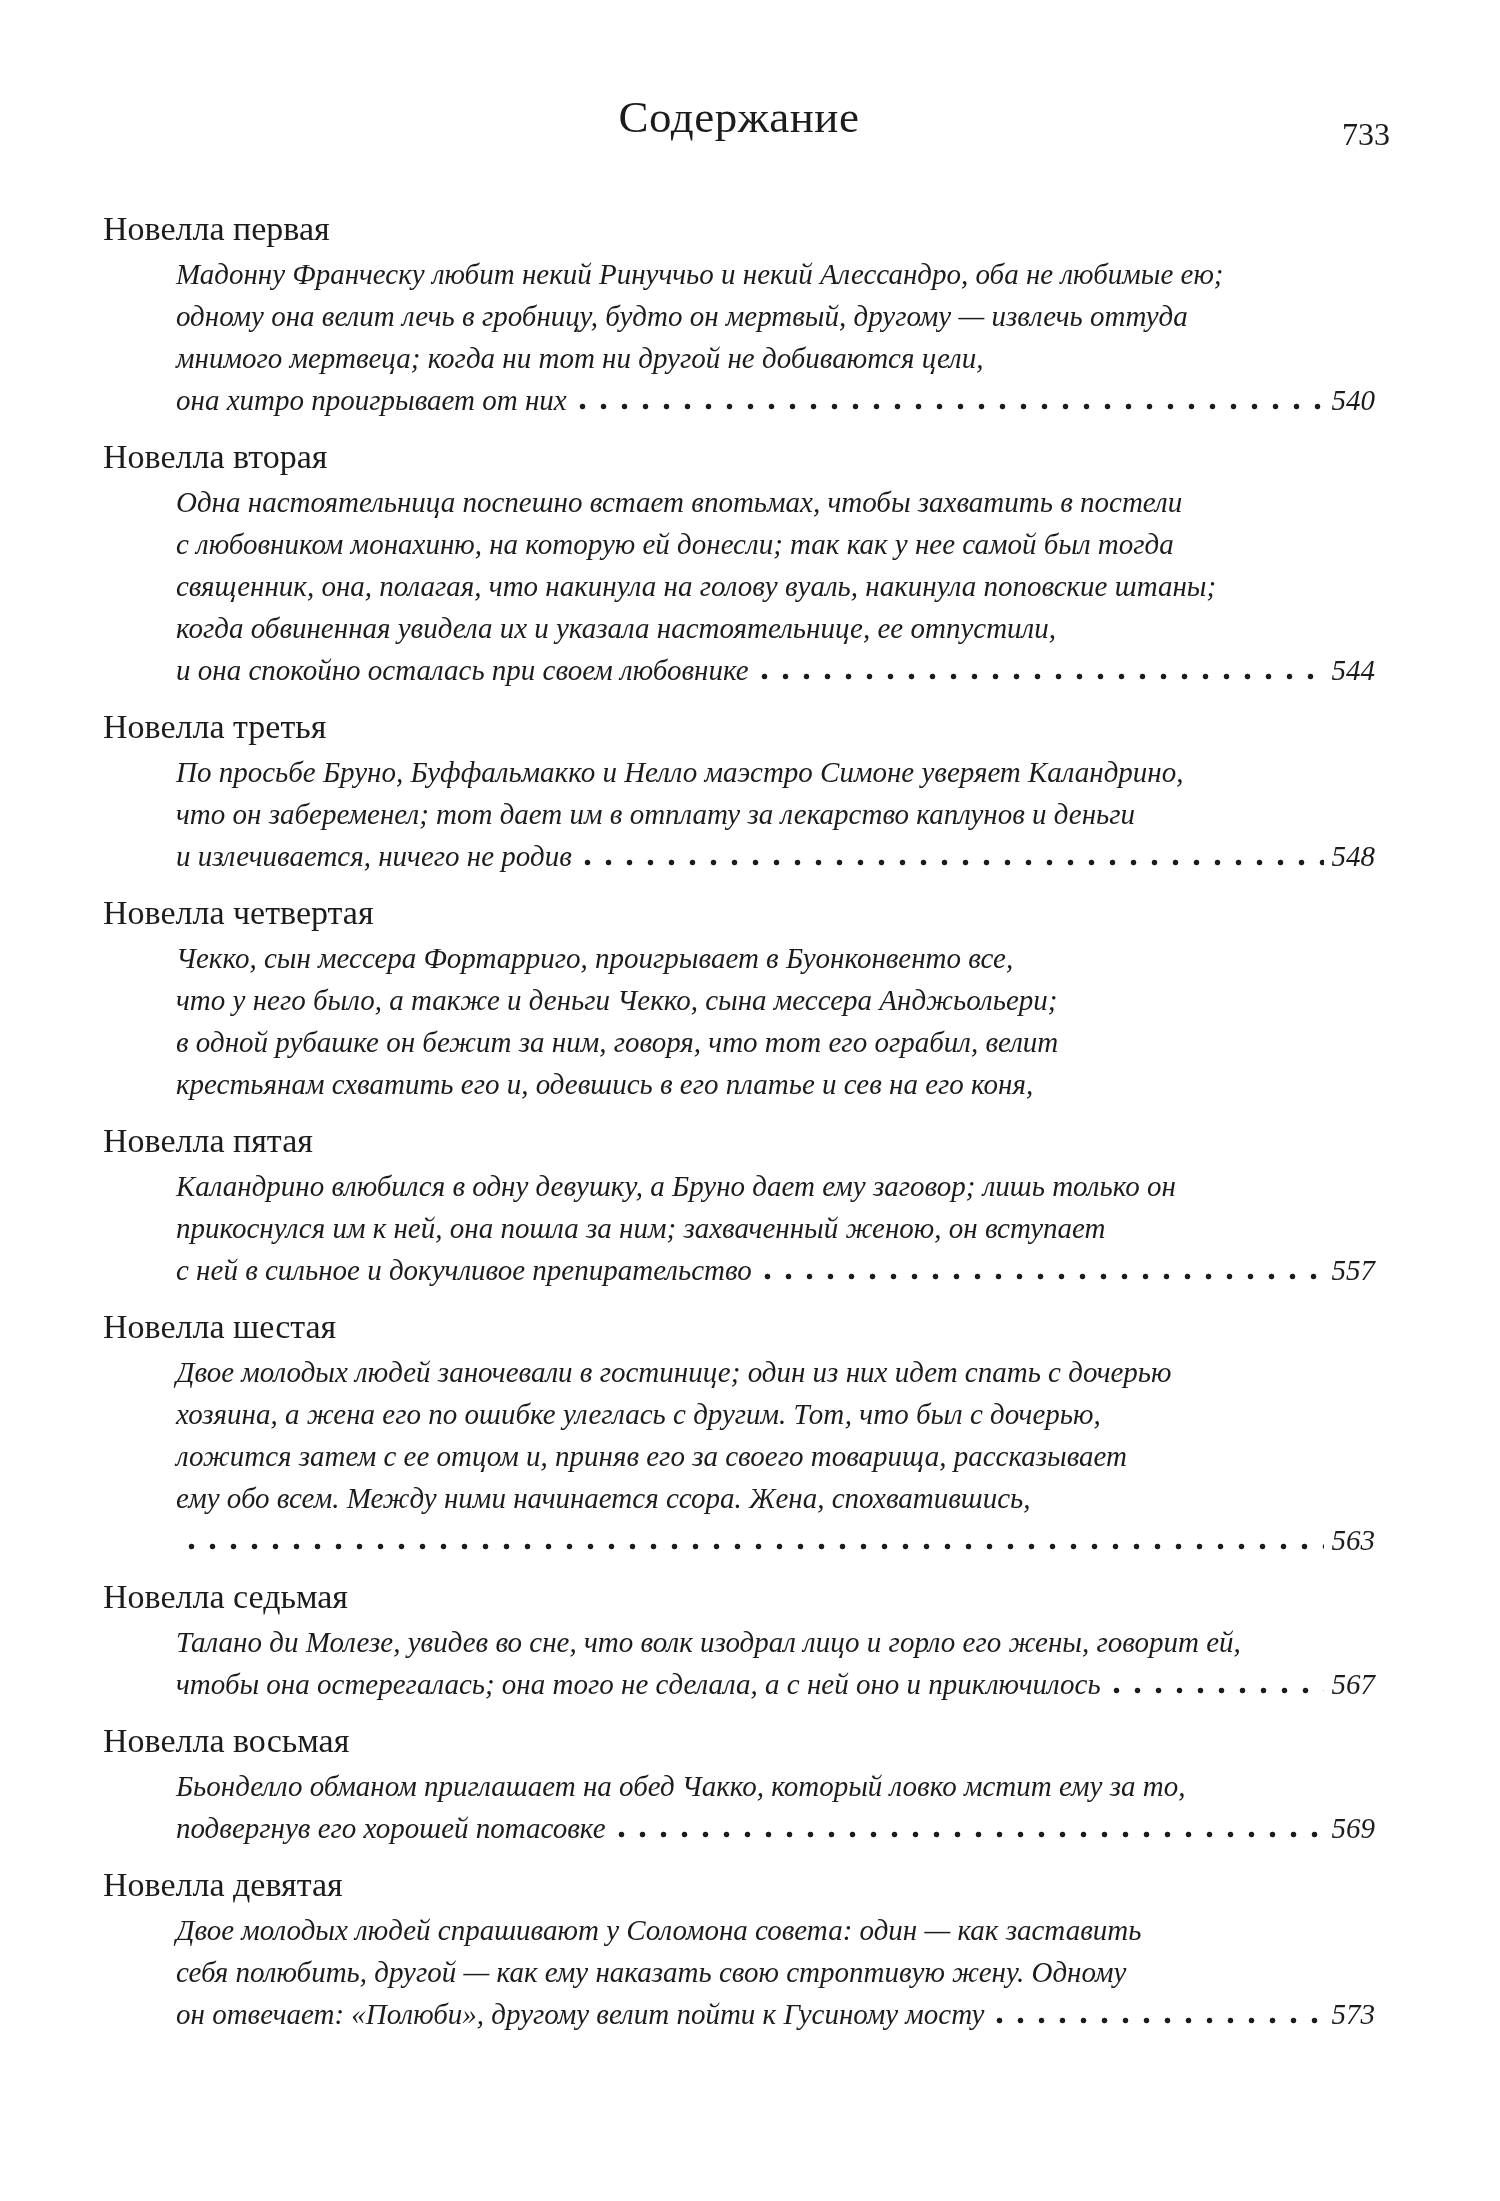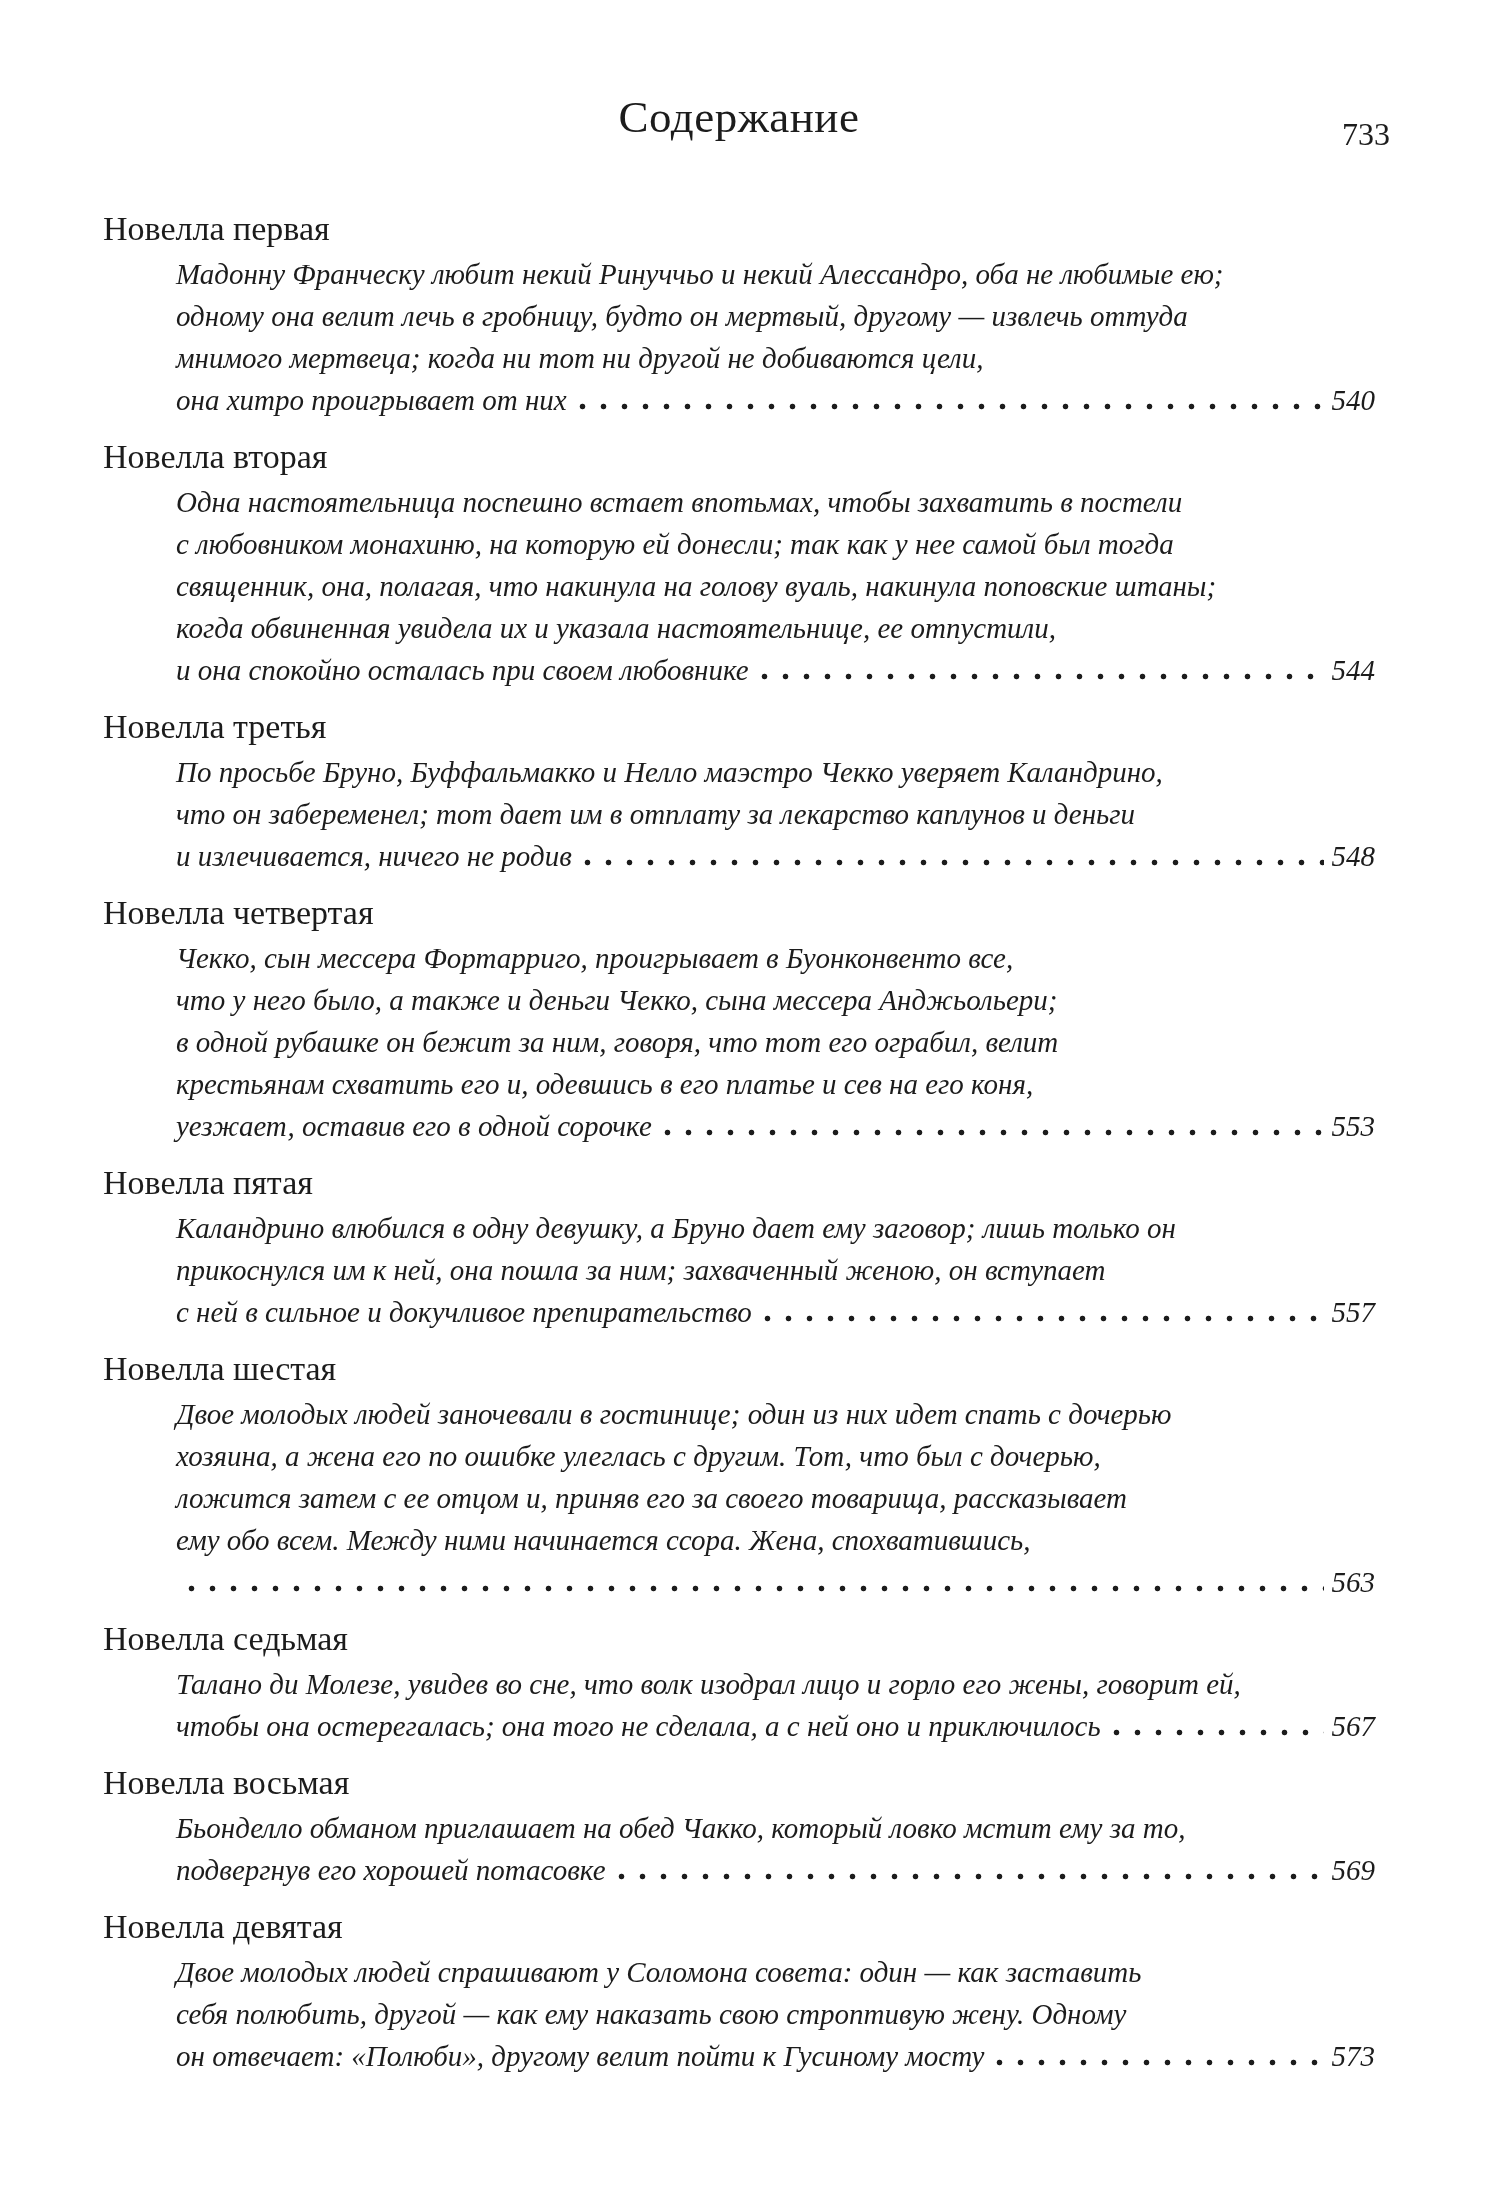--- a/index.html
+++ b/index.html
@@ -113,42 +113,37 @@
         <span class="text">и она спокойно осталась при своем любовнике</span>
         <span class="leader"></span>
         <span class="pageref">544</span>
       </div>
     </div>
   </div>
 
   <div class="toc-entry">
     <div class="entry-heading">Новелла третья</div>
     <div class="entry-description">
-      <div class="line">По просьбе Бруно, Буффальмакко и Нелло маэстро Чекко уверяет Каландрино,</div>
+      <div class="line">По просьбе Бруно, Буффальмакко и Нелло маэстро Симоне уверяет Каландрино,</div>
           <div class="line">что он забеременел; тот дает им в отплату за лекарство каплунов и деньги</div>
           <div class="lastline">
         <span class="text">и излечивается, ничего не родив</span>
         <span class="leader"></span>
         <span class="pageref">548</span>
       </div>
     </div>
   </div>
 
   <div class="toc-entry">
     <div class="entry-heading">Новелла четвертая</div>
     <div class="entry-description">
       <div class="line">Чекко, сын мессера Фортарриго, проигрывает в Буонконвенто все,</div>
           <div class="line">что у него было, а также и деньги Чекко, сына мессера Анджьольери;</div>
           <div class="line">в одной рубашке он бежит за ним, говоря, что тот его ограбил, велит</div>
           <div class="line">крестьянам схватить его и, одевшись в его платье и сев на его коня,</div>
-          <div class="lastline">
-        <span class="text">уезжает, оставив его в одной сорочке</span>
-        <span class="leader"></span>
-        <span class="pageref">553</span>
-      </div>
     </div>
   </div>
 
   <div class="toc-entry">
     <div class="entry-heading">Новелла пятая</div>
     <div class="entry-description">
       <div class="line">Каландрино влюбился в одну девушку, а Бруно дает ему заговор; лишь только он</div>
           <div class="line">прикоснулся им к ней, она пошла за ним; захваченный женою, он вступает</div>
           <div class="lastline">
         <span class="text">с ней в сильное и докучливое препирательство</span>

